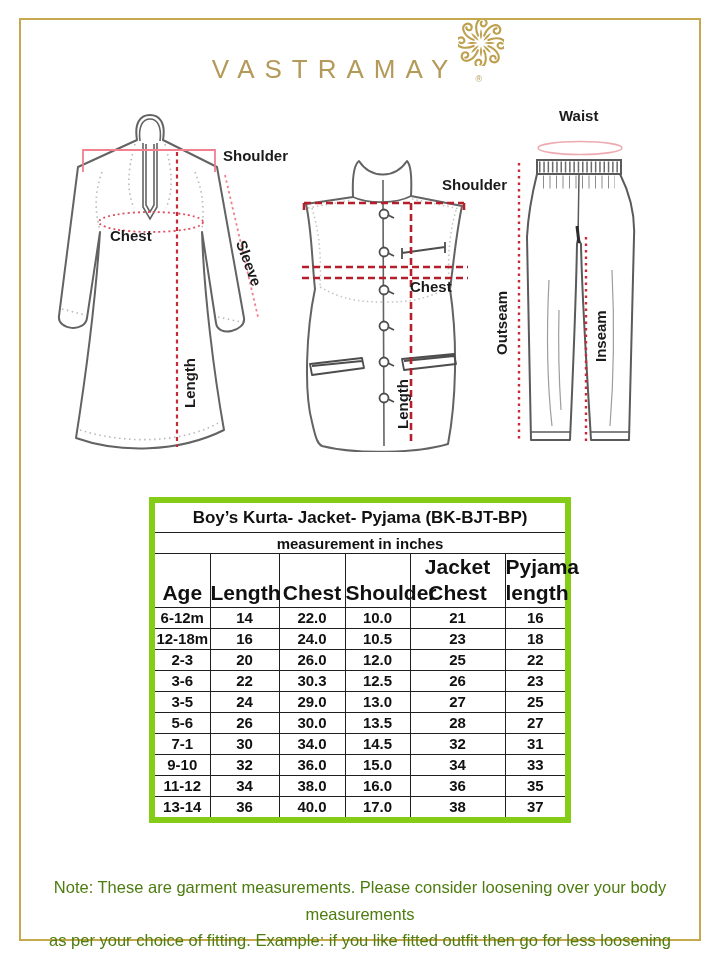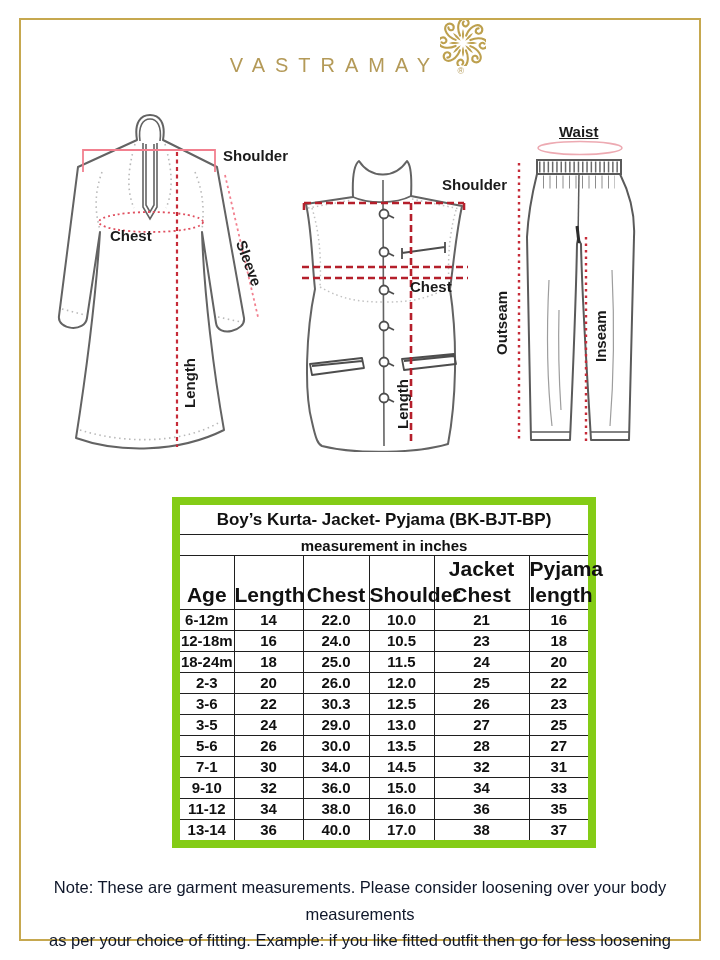--- a/index.html
+++ b/index.html
@@ -3,42 +3,42 @@
 <meta charset="utf-8">
 <style>
   html,body{margin:0;padding:0;background:#ffffff;}
   .canvas{position:relative;width:720px;height:960px;background:#ffffff;overflow:hidden;
           font-family:"Liberation Sans",sans-serif;}
   .gold-border{position:absolute;left:19px;top:18px;right:19px;bottom:19px;
                border:2px solid #c6a84f;pointer-events:none;}
   
   .logo-wrap{position:absolute;left:0;top:54px;width:720px;text-align:center;}
   .logo-inner{position:relative;display:inline-block;left:-25px;}
-  .logo-text{font-size:20px;font-weight:400;letter-spacing:10px;color:#b49a58;}
+  .logo-text{font-size:26px;font-weight:400;letter-spacing:10px;color:#b49a58;}
   .logo-reg{position:absolute;right:-24px;bottom:1px;font-size:9px;color:#b49a58;letter-spacing:0;}
   .logo-ornament{position:absolute;right:-46px;top:-34px;width:46px;height:46px;}
   
   .dlabel{position:absolute;font-size:15px;font-weight:600;color:#1b1b1b;white-space:nowrap;}
   .rot-ccw{transform:rotate(-90deg);transform-origin:0 0;}
   .rot-sleeve{transform:rotate(70deg);transform-origin:0 0;}
   .diagram{position:absolute;}
   
   table.size-table{position:absolute;left:149px;top:497px;width:416px;border-collapse:collapse;
         table-layout:fixed;font-family:"Liberation Sans",sans-serif;color:#111;}
   table.size-table td,table.size-table th{border:1.5px solid #1f1f1f;text-align:center;
         font-weight:bold;padding:0;}
-  table.size-table{border:8px solid #84cc16;margin-left:23px;}
+  table.size-table{border:6px solid #84cc16;}
   .t-title{font-size:17px;height:29px;}
   .t-sub{font-size:15px;height:20px;}
   th.colhead{font-size:21px;vertical-align:bottom;padding:2px 0 2px;line-height:1.25;
         white-space:pre-line;height:42px;}
   table.size-table td{font-size:15px;height:20px;}
   
   .note{position:absolute;left:30px;width:660px;top:874px;text-align:center;font-size:16.5px;
-        font-weight:500;color:#0f172a;line-height:1.62;white-space:pre-line;}
+        font-weight:500;color:#4d7c0f;line-height:1.62;white-space:pre-line;}
 </style>
 </head>
 <body>
 
 <div class="canvas">
 
   <div class="gold-border"></div>
 
   <div class="logo-wrap">
     <span class="logo-inner">
@@ -220,21 +220,21 @@
 
   <span class="dlabel" style="left:223px;top:147px;">Shoulder</span>
   <span class="dlabel" style="left:110px;top:227px;">Chest</span>
   <span class="dlabel rot-sleeve" style="left:249px;top:238px;">Sleeve</span>
   <span class="dlabel rot-ccw" style="left:181px;top:408px;">Length</span>
 
   <span class="dlabel" style="left:442px;top:176px;">Shoulder</span>
   <span class="dlabel" style="left:410px;top:278px;">Chest</span>
   <span class="dlabel rot-ccw" style="left:394px;top:429px;">Length</span>
 
-  <span class="dlabel" style="left:559px;top:123px;text-decoration:underline;">Waist</span>
+  <span class="dlabel" style="left:559px;top:107px;">Waist</span>
   <span class="dlabel rot-ccw" style="left:493px;top:355px;">Outseam</span>
   <span class="dlabel rot-ccw" style="left:592px;top:362px;">Inseam</span>
 
   <table class="size-table">
     <colgroup>
       <col style="width:58px">
         <col style="width:69px">
         <col style="width:66px">
       <col style="width:65px">
         <col style="width:95px">
@@ -268,28 +268,20 @@
         </tr>
         <tr>
           <td>12-18m</td>
           <td>16</td>
           <td>24.0</td>
           <td>10.5</td>
           <td>23</td>
           <td>18</td>
         </tr>
         <tr>
-          <td>18-24m</td>
-          <td>18</td>
-          <td>25.0</td>
-          <td>11.5</td>
-          <td>24</td>
-          <td>20</td>
-        </tr>
-        <tr>
           <td>2-3</td>
           <td>20</td>
           <td>26.0</td>
           <td>12.0</td>
           <td>25</td>
           <td>22</td>
         </tr>
         <tr>
           <td>3-6</td>
           <td>22</td>

